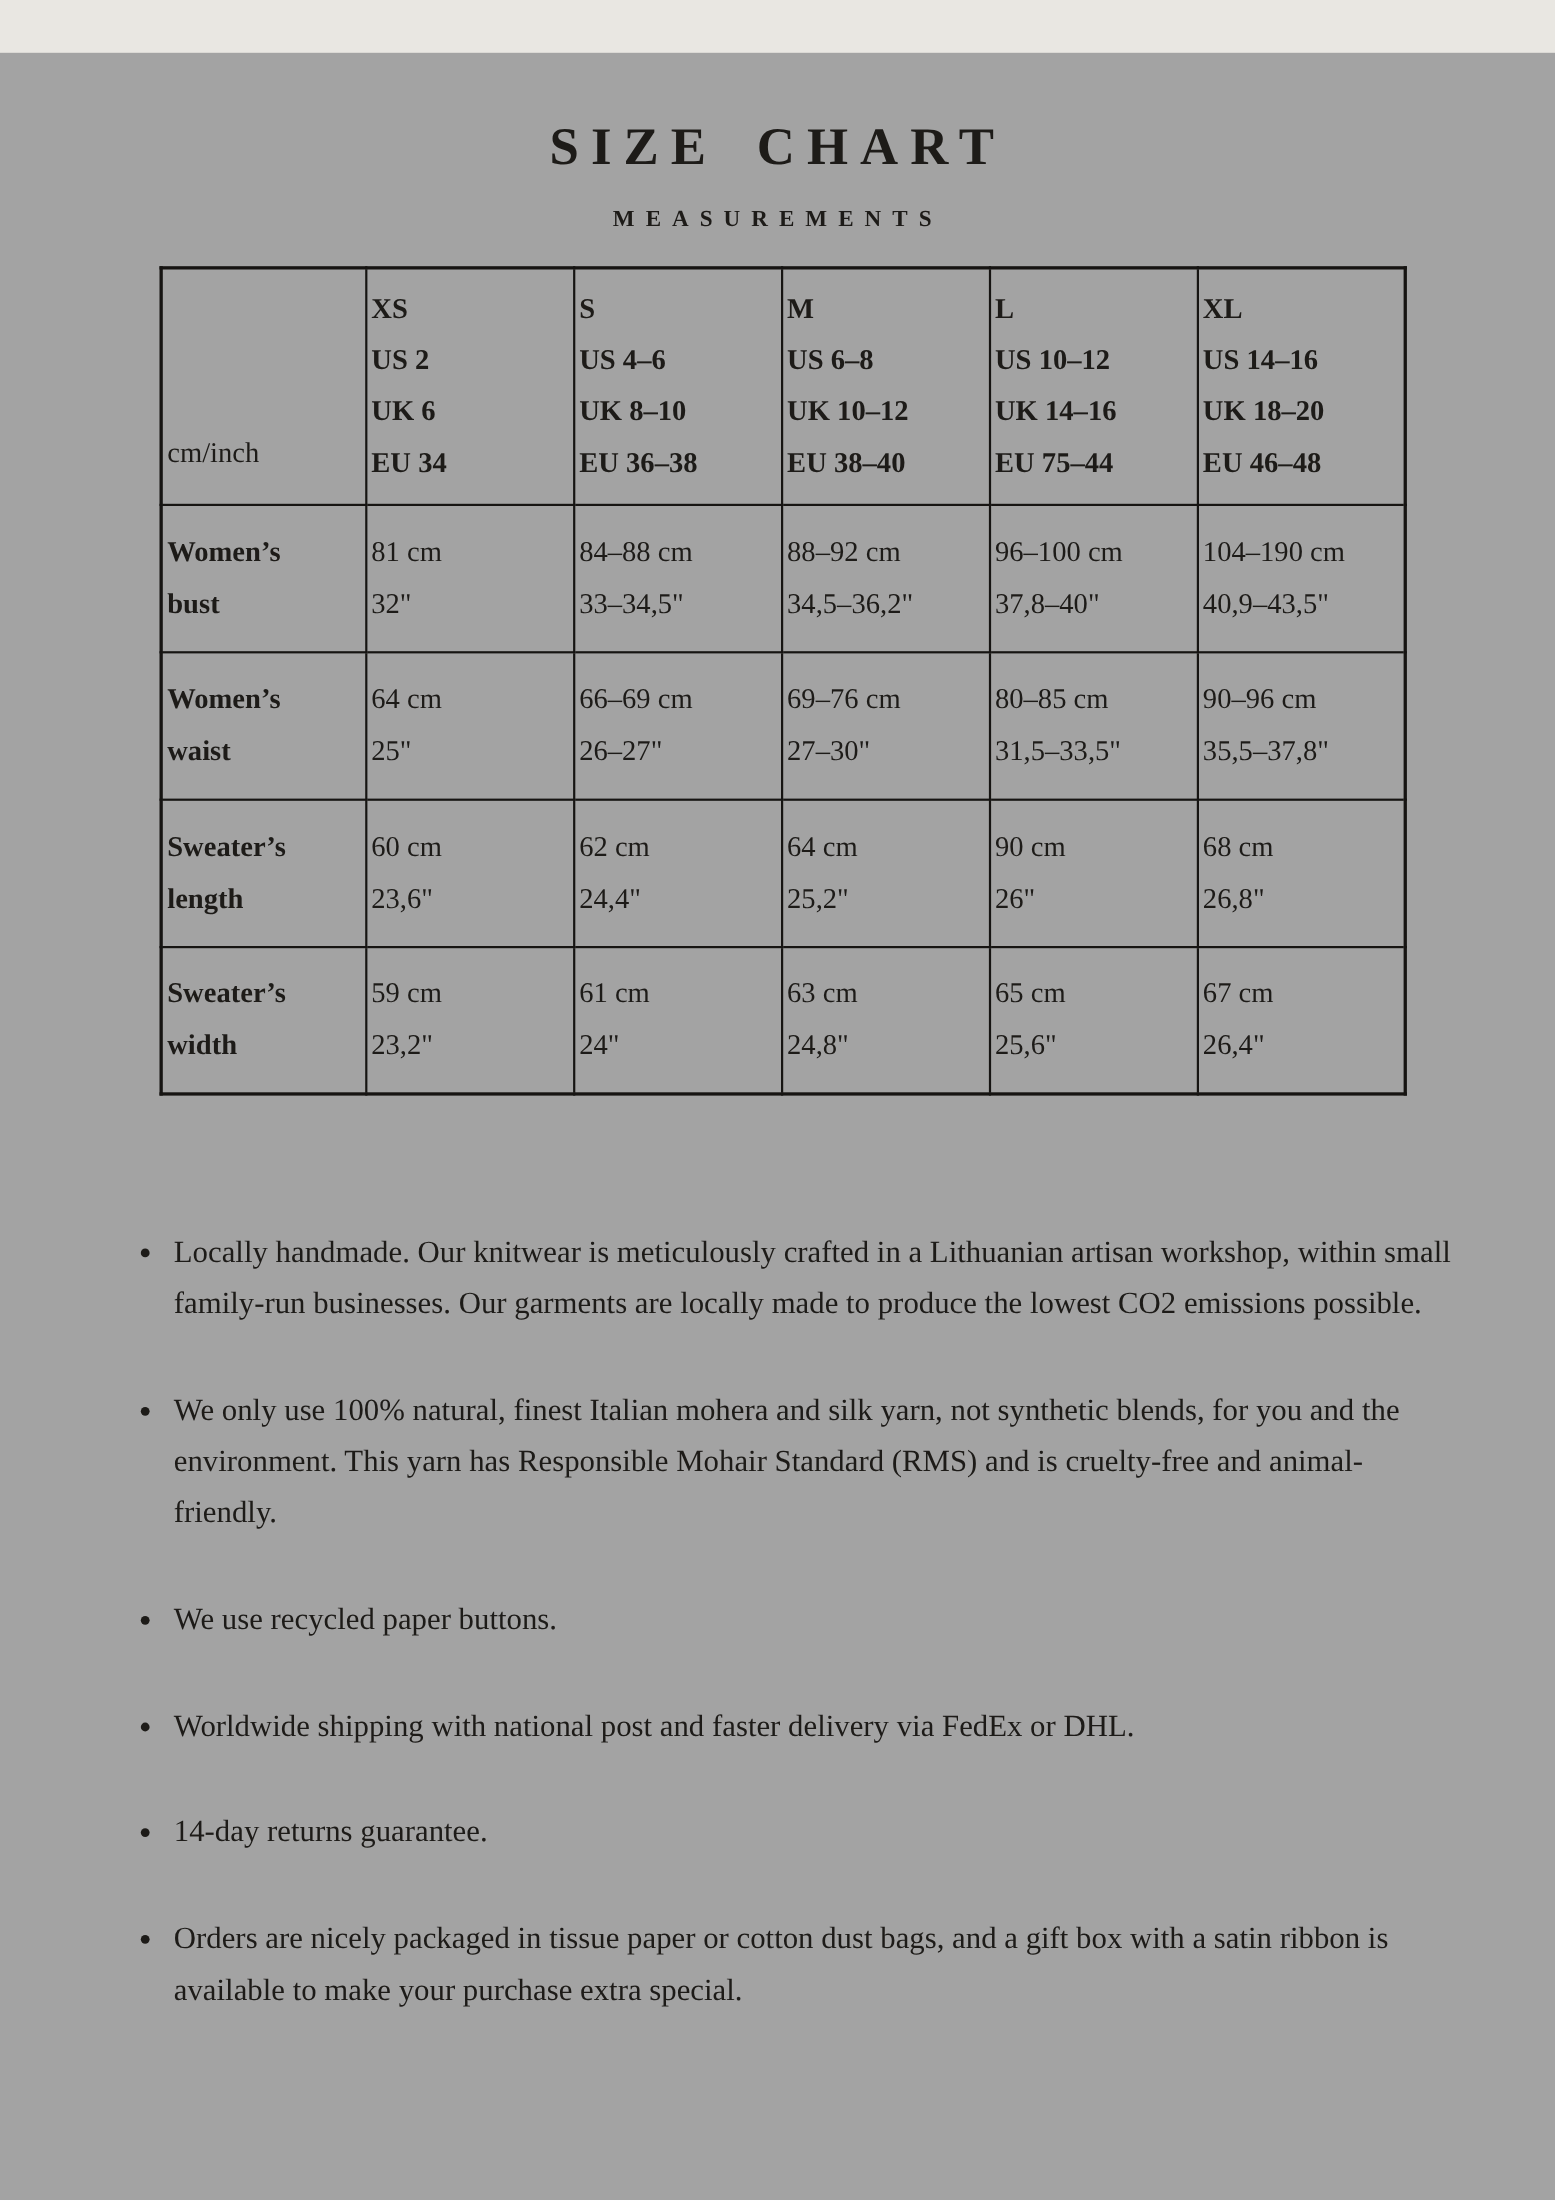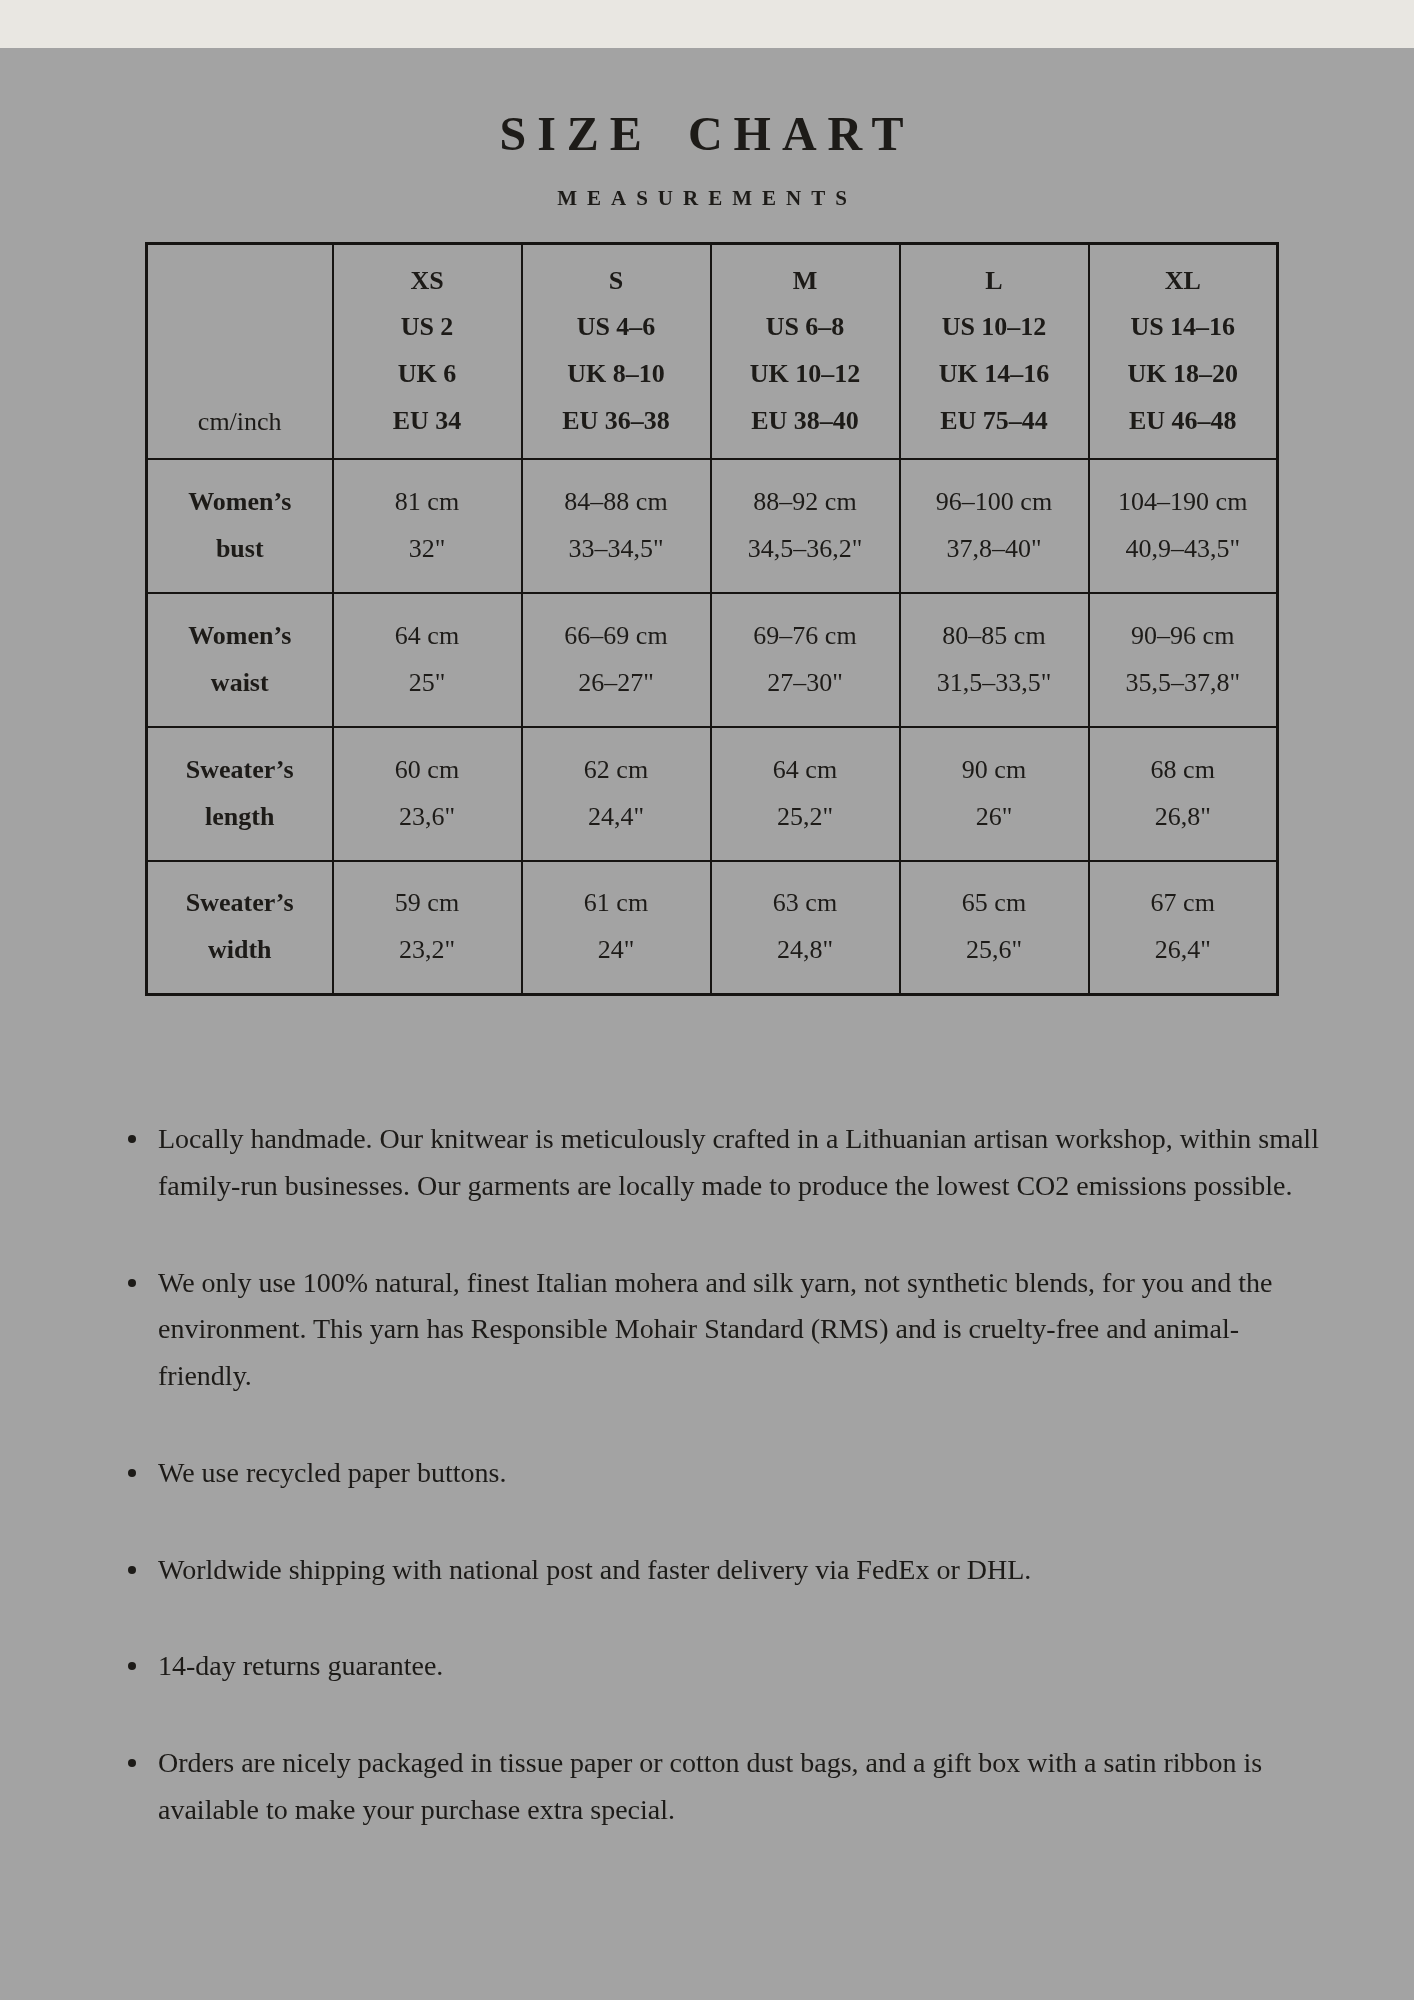--- a/index.html
+++ b/index.html
@@ -42,32 +42,32 @@
   }
   table.size-chart {
     width: 100%;
     border-collapse: collapse;
     table-layout: fixed;
     border: 3.5px solid #161412;
   }
   table.size-chart col.unit-col { width: 186px; }
   table.size-chart th, table.size-chart td {
     border: 2.5px solid #161412;
-    text-align: center;
+    text-align: left;
     vertical-align: middle;
     font-size: 26px;
     line-height: 1.8;
     font-weight: normal;
     padding: 6px 4px;
   }
   table.size-chart thead th { height: 215px; font-weight: bold; }
   table.size-chart thead th.unit-cell {
     font-weight: normal;
     vertical-align: bottom;
-    padding-bottom: 12px;
+    padding-bottom: 22px;
   }
   table.size-chart tbody tr { height: 134px; }
   table.size-chart tbody th { font-weight: bold; }
 
   
   .reasons-heading {
     position: absolute;
     top: 988px; left: 135px;
     font-size: 46px;
     font-weight: bold;

